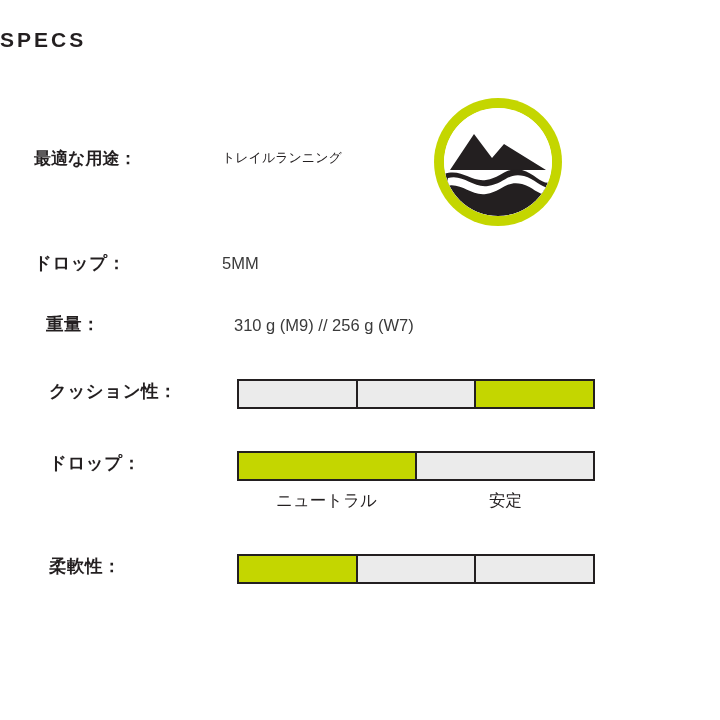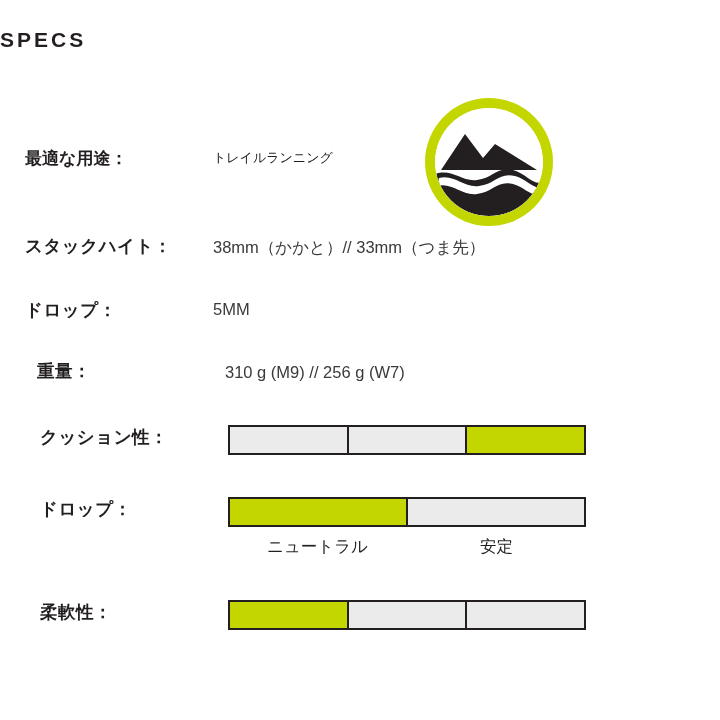--- a/index.html
+++ b/index.html
@@ -27,21 +27,21 @@
     text-align: left;
     font-weight: bold;
     font-size: 21px;
     letter-spacing: 3px;
     margin-top: 28px;
     color: #231f20;
   }
 
   .rows {
     margin-top: 52px;
-    padding-left: 25px;
+    padding-left: 34px;
     padding-right: 30px;
   }
 
   .row {
     display: flex;
     align-items: flex-start;
     position: relative;
   }
 
   .label {
@@ -174,24 +174,20 @@
               <rect x="0" y="0" width="108" height="108" fill="#ffffff"></rect>
               <path d="M6 62 L30 26 L48 50 L60 36 L102 62 Z" fill="#231f20"></path>
               <path d="M0 66 C 18 60, 26 74, 42 72 C 58 70, 62 58, 78 62 C 92 66, 98 78, 108 74 L108 108 L0 108 Z" fill="#231f20"></path>
               <path d="M4 70 C 20 66, 28 80, 44 78 C 60 76, 64 64, 80 68 C 92 71, 98 82, 108 79 L108 86 C 96 90, 90 79, 78 76 C 62 72, 58 84, 42 86 C 26 88, 18 74, 2 78 Z" fill="#ffffff"></path>
             </g>
           </svg>
         </div>
       </div>
     </div>
 
-    <div class="row row-stack">
-      <div class="label">スタックハイト：</div>
-      <div class="value">38mm（かかと）// 33mm（つま先）</div>
-    </div>
 
     <div class="row row-drop">
       <div class="label">ドロップ：</div>
       <div class="value">5MM</div>
     </div>
 
     <div class="row row-weight">
       <div class="label">重量：</div>
       <div class="value">310 g (M9) // 256 g (W7)</div>
     </div>

